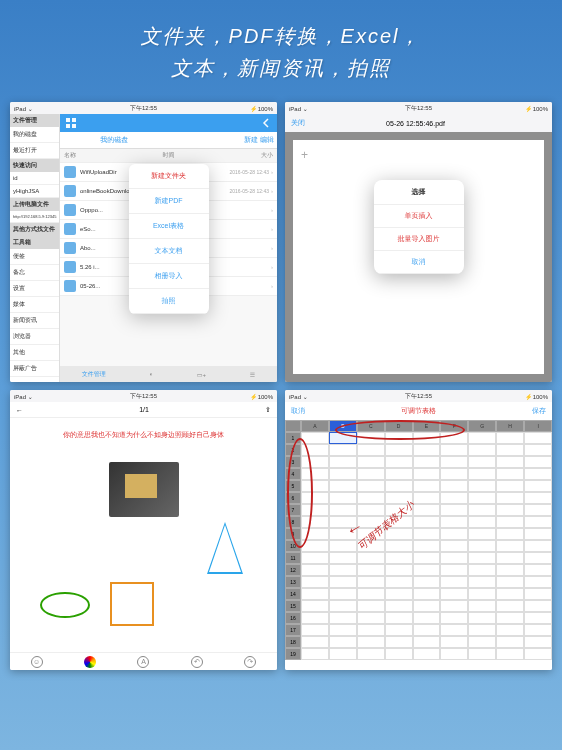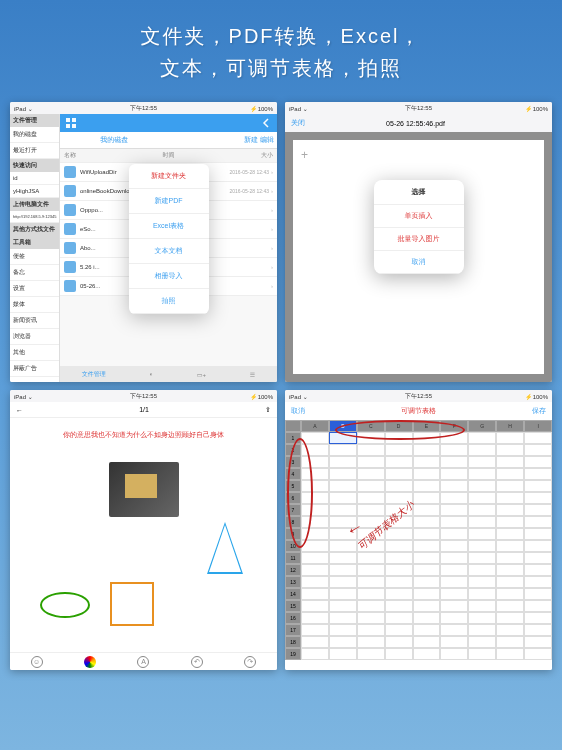--- a/index.html
+++ b/index.html
@@ -1,19 +1,19 @@
 <!DOCTYPE html>
 <html><head>
 <meta charset="utf-8">
 <style>
 * { margin:0; padding:0; box-sizing:border-box; }
 body { width:562px; height:750px; background:linear-gradient(180deg,#3a7fc6 0%,#5b9dd8 50%,#7db5e0 100%); font-family:"PingFang SC","Microsoft YaHei",sans-serif; overflow:hidden; }
 .hero { text-align:center; padding:20px 20px 10px; }
 .hero-title { color:#fff; font-size:32px; font-weight:600; font-style:italic; letter-spacing:4px; text-shadow:1px 1px 2px rgba(0,0,0,.2); margin-bottom:10px; }
-.hero-sub { color:#fff; font-size:20px; letter-spacing:2px; text-shadow:1px 1px 2px rgba(0,0,0,.2); line-height:1.6; }
+.hero-sub { color:#fff; font-size:20px; font-style:italic; letter-spacing:2px; text-shadow:1px 1px 2px rgba(0,0,0,.2); line-height:1.6; }
 .grid { display:grid; grid-template-columns:1fr 1fr; gap:8px; padding:8px 10px; }
 .shot { background:#f2f2f5; border-radius:2px; box-shadow:0 2px 8px rgba(0,0,0,.3); position:relative; height:280px; overflow:hidden; }
 .statusbar { height:12px; background:#f5f5f7; display:flex; align-items:center; justify-content:space-between; padding:0 4px; font-size:6px; color:#333; }
 .statusbar .ctr { position:absolute; left:50%; transform:translateX(-50%); }
 
 
 .s1-body { display:flex; height:calc(100% - 12px); }
 .s1-side { width:50px; background:#fff; border-right:1px solid #ddd; font-size:6px; }
 .s1-side-hdr { background:#d8d8d8; padding:2px 3px; color:#333; font-weight:600; }
 .s1-side-item { padding:3px 3px; border-bottom:1px solid #eee; color:#333; white-space:nowrap; overflow:hidden; }
@@ -76,21 +76,21 @@
 .s4-oval1 { position:absolute; top:18px; left:50px; width:130px; height:20px; border:2px solid #c02020; border-radius:50%; pointer-events:none; }
 .s4-oval2 { position:absolute; top:36px; left:2px; width:26px; height:110px; border:2px solid #c02020; border-radius:50%; pointer-events:none; }
 .s4-arrow { position:absolute; top:100px; left:60px; color:#c02020; font-size:10px; transform:rotate(-40deg); font-style:italic; pointer-events:none; }
 .s4-arrow::before { content:"←"; font-size:18px; display:block; transform:rotate(10deg); margin-bottom:-2px; }
 </style>
 </head>
 <body>
 
 <div class="hero">
   <div class="hero-sub">文件夹，PDF转换，Excel，</div>
-  <div class="hero-sub">文本，可调节表格，拍照</div>
+  <div class="hero-sub">文本，新闻资讯，拍照</div>
 </div>
 
 <div class="grid">
 
 <div class="shot">
   <div class="statusbar">
     <span>iPad ⌄</span>
         <span class="ctr">下午12:55</span>
         <span>⚡100%</span>
   </div>

